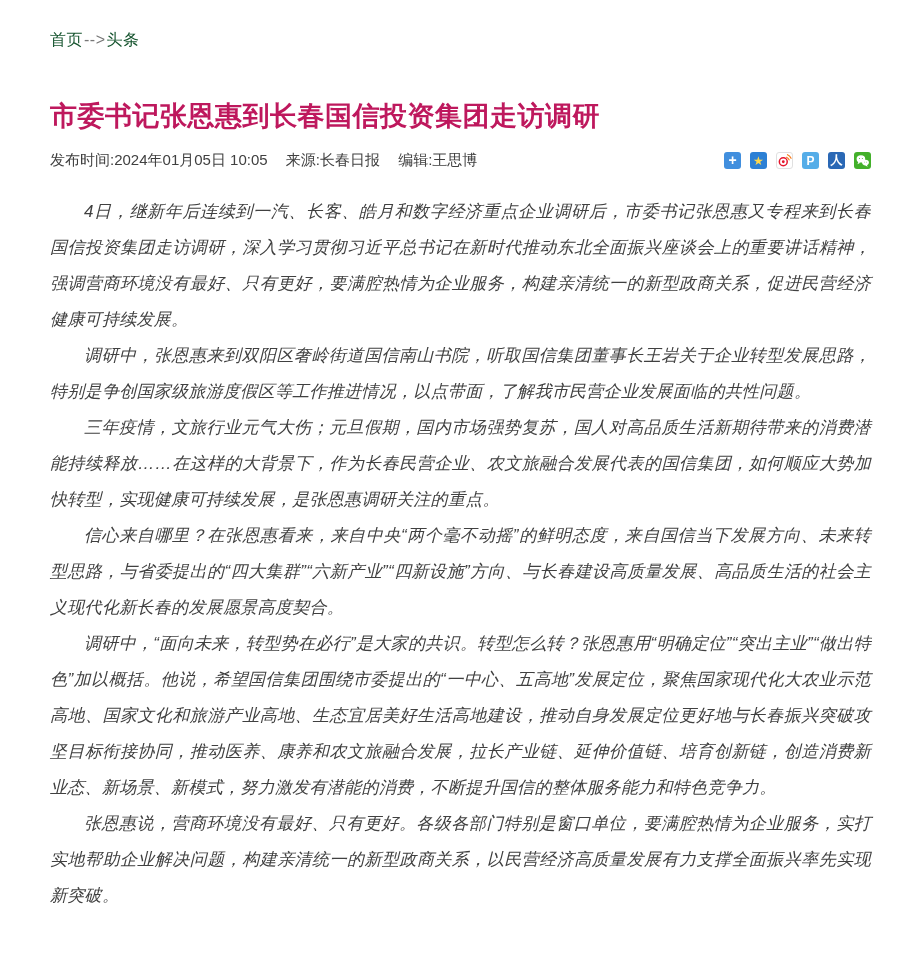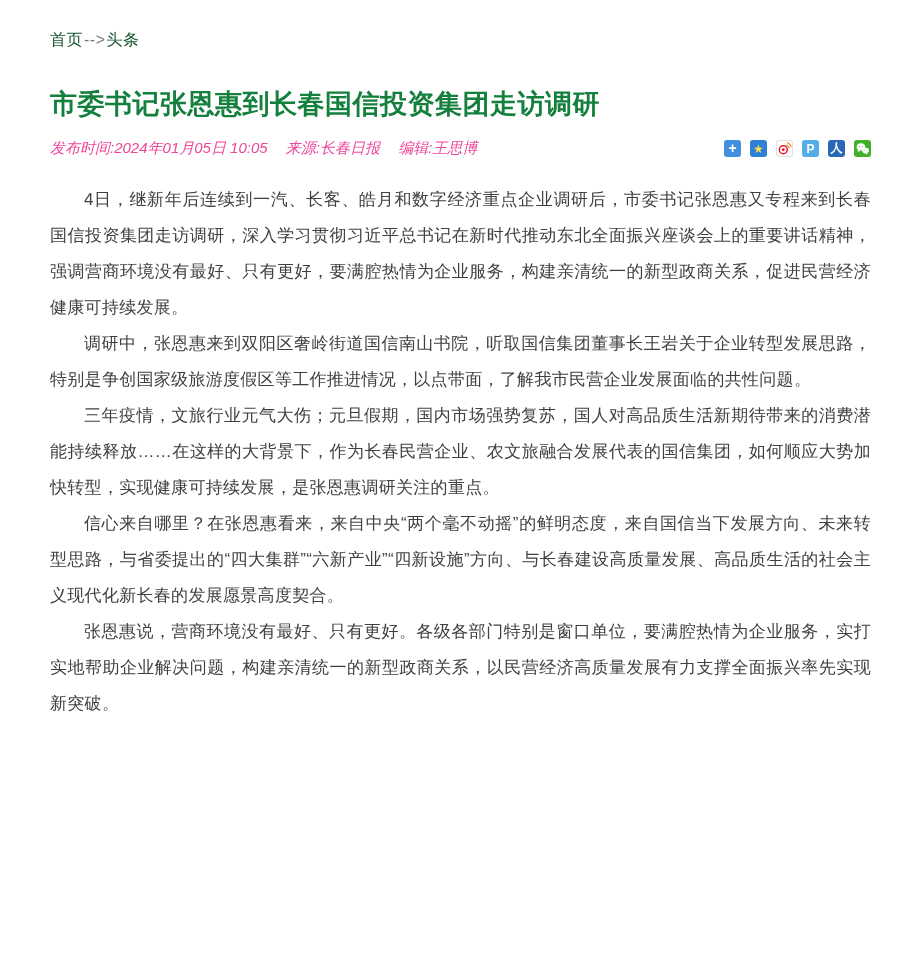--- a/index.html
+++ b/index.html
@@ -15,39 +15,38 @@
   .breadcrumb {
     font-size: 16px;
     color: #333333;
     letter-spacing: 0.5px;
   }
   .breadcrumb .crumb { color: #14532d; cursor: pointer; text-decoration: none; }
   .breadcrumb .sep { color: #777777; margin: 0 1px; }
 
   
   .article-title {
-    margin-top: 36px;
+    margin-top: 48px;
     font-size: 27px;
     line-height: 34px;
     font-weight: bold;
-    color: #15803d;
+    color: #be185d;
     letter-spacing: 0.5px;
   }
 
   
   .meta-row {
     margin-top: 18px;
     display: flex;
     align-items: center;
     justify-content: space-between;
   }
   .meta-left {
     font-size: 15px;
-    color: #ec4899;
-    font-style: italic;
+    color: #404040;
   }
   .meta-left span { margin-right: 14px; }
   .meta-left span:last-child { margin-right: 0; }
 
   
   .share-bar { display: flex; align-items: center; }
   .share-icon {
     width: 17px; height: 17px;
     margin-left: 9px;
     border-radius: 3px;
@@ -71,20 +70,21 @@
     margin-top: 24px;
     font-size: 17px;
     line-height: 36px;
     color: #404040;
     text-align: justify;
     letter-spacing: 0.3px;
   }
   .article-body p {
     text-indent: 2em;
     margin: 0;
+    font-style: italic;
   }
 </style>
 </head>
 <body>
 
 <div class="page">
 
   <div class="breadcrumb">
     <span class="crumb">首页</span><span class="sep">--&gt;</span><span class="crumb">头条</span>
   </div>
@@ -123,17 +123,18 @@
         </svg>
       </span>
     </div>
   </div>
 
   <div class="article-body">
     <p>4日，继新年后连续到一汽、长客、皓月和数字经济重点企业调研后，市委书记张恩惠又专程来到长春国信投资集团走访调研，深入学习贯彻习近平总书记在新时代推动东北全面振兴座谈会上的重要讲话精神，强调营商环境没有最好、只有更好，要满腔热情为企业服务，构建亲清统一的新型政商关系，促进民营经济健康可持续发展。</p>
     <p>调研中，张恩惠来到双阳区奢岭街道国信南山书院，听取国信集团董事长王岩关于企业转型发展思路，特别是争创国家级旅游度假区等工作推进情况，以点带面，了解我市民营企业发展面临的共性问题。</p>
     <p>三年疫情，文旅行业元气大伤；元旦假期，国内市场强势复苏，国人对高品质生活新期待带来的消费潜能持续释放……在这样的大背景下，作为长春民营企业、农文旅融合发展代表的国信集团，如何顺应大势加快转型，实现健康可持续发展，是张恩惠调研关注的重点。</p>
     <p>信心来自哪里？在张恩惠看来，来自中央“两个毫不动摇”的鲜明态度，来自国信当下发展方向、未来转型思路，与省委提出的“四大集群”“六新产业”“四新设施”方向、与长春建设高质量发展、高品质生活的社会主义现代化新长春的发展愿景高度契合。</p>
+    <p>调研中，“面向未来，转型势在必行”是大家的共识。转型怎么转？张恩惠用“明确定位”“突出主业”“做出特色”加以概括。他说，希望国信集团围绕市委提出的“一中心、五高地”发展定位，聚焦国家现代化大农业示范高地、国家文化和旅游产业高地、生态宜居美好生活高地建设，推动自身发展定位更好地与长春振兴突破攻坚目标衔接协同，推动医养、康养和农文旅融合发展，拉长产业链、延伸价值链、培育创新链，创造消费新业态、新场景、新模式，努力激发有潜能的消费，不断提升国信的整体服务能力和特色竞争力。</p>
     <p>张恩惠说，营商环境没有最好、只有更好。各级各部门特别是窗口单位，要满腔热情为企业服务，实打实地帮助企业解决问题，构建亲清统一的新型政商关系，以民营经济高质量发展有力支撑全面振兴率先实现新突破。</p>
 
   </div>
 
 </div>
 
 </body></html>

